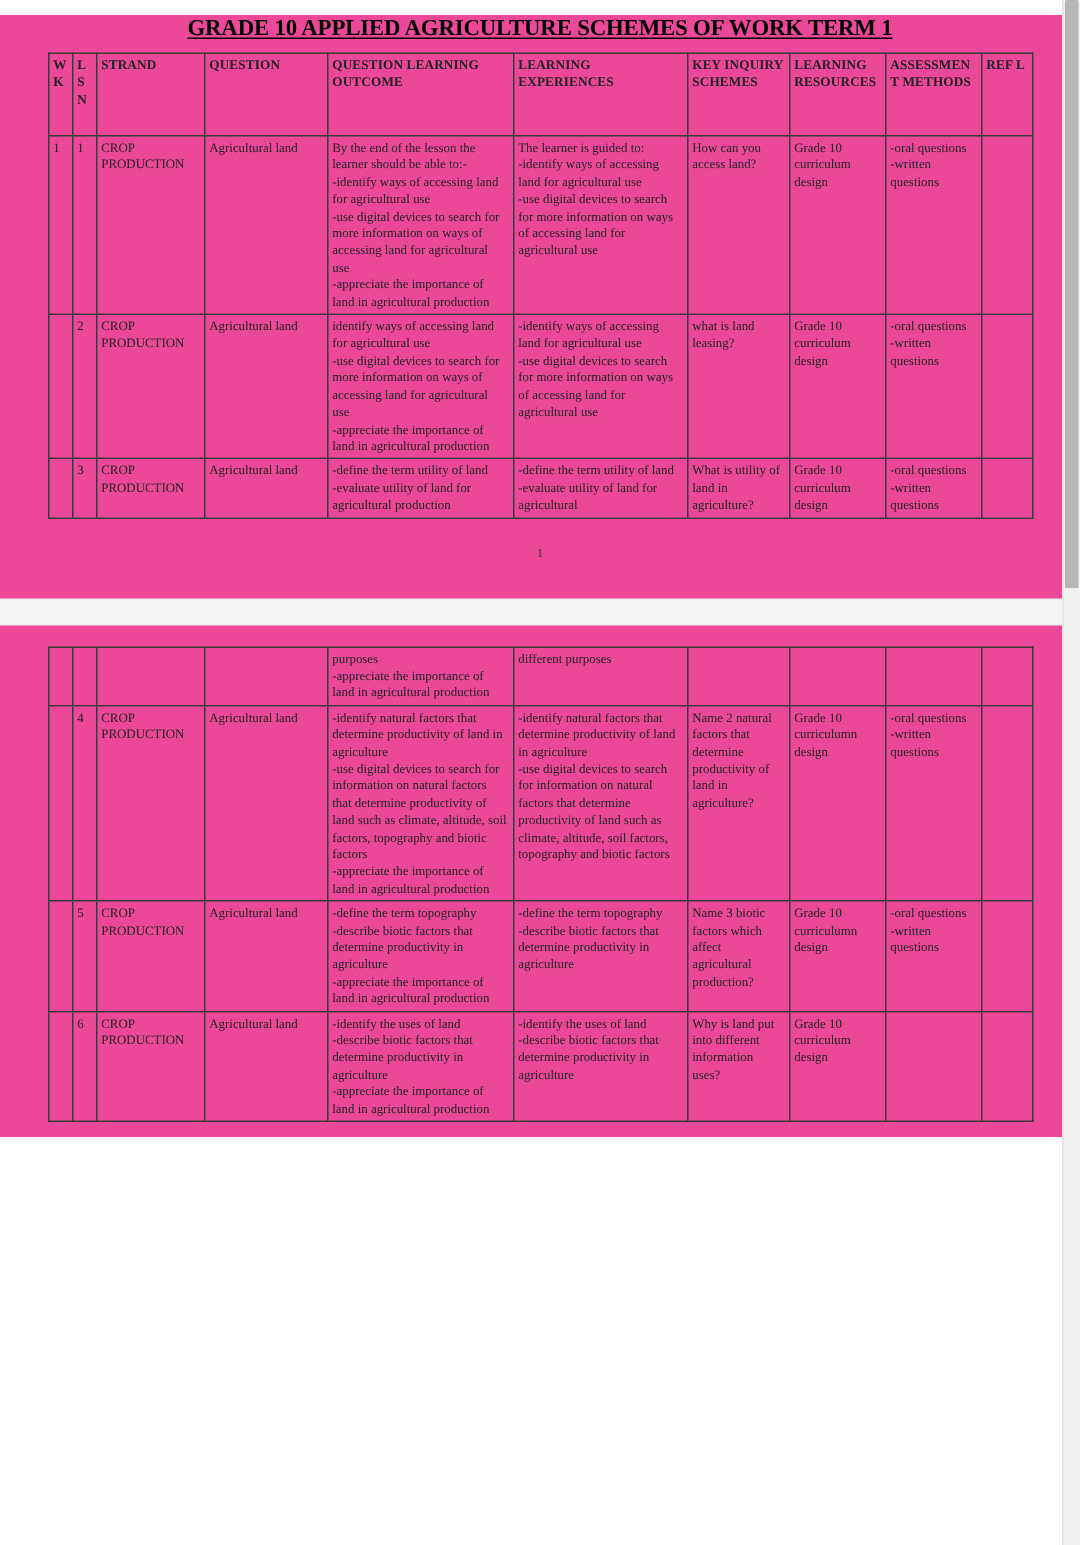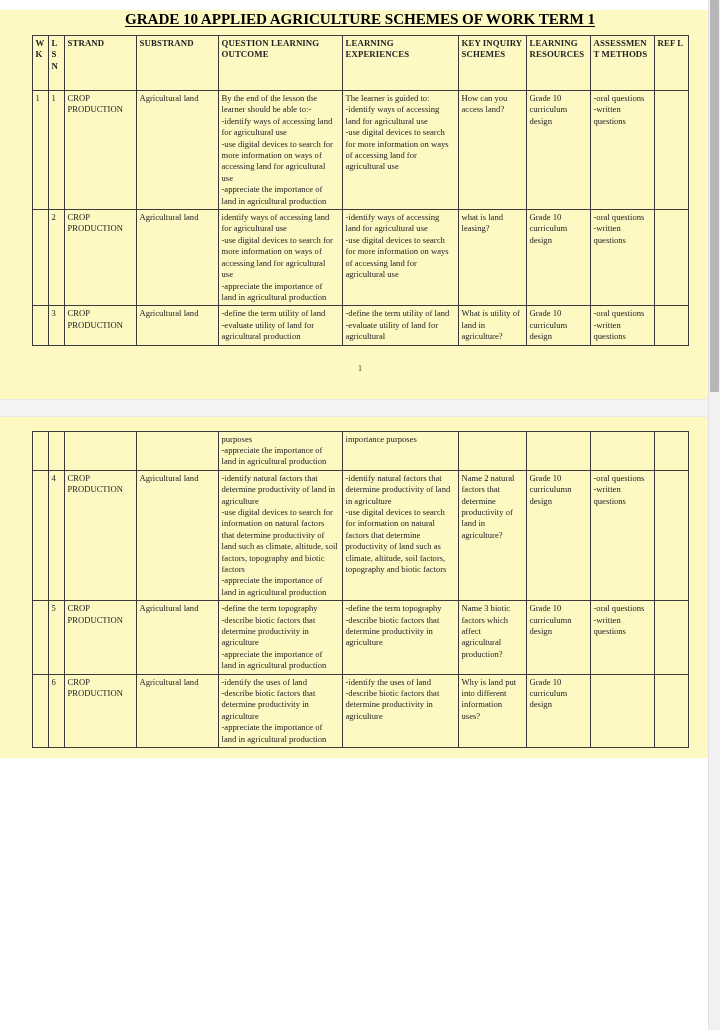--- a/index.html
+++ b/index.html
@@ -16,21 +16,21 @@
   }
   .viewer {
     position: relative;
     width: 720px;
     min-height: 1030px;
     background: #ffffff;
     overflow: hidden;
   }
   .page {
     position: relative;
-    background: #fef9c3;
+    background: #ec4899;
     padding: 0;
   }
   .page-inner {
     padding: 0 12px;
   }
   .page-gap {
     height: 16px;
     background: #f4f4f4;
     border-top: 1px solid #eaeaea;
     border-bottom: 1px solid #eaeaea;
@@ -134,21 +134,21 @@
             <col class="c-kiq">
             <col class="c-lr">
           <col class="c-am">
             <col class="c-ref">
         </colgroup>
         <thead>
           <tr>
             <th>W K</th>
             <th>L S N</th>
             <th>STRAND</th>
-            <th>SUBSTRAND</th>
+            <th>QUESTION</th>
             <th>QUESTION LEARNING OUTCOME</th>
             <th>LEARNING EXPERIENCES</th>
             <th>KEY INQUIRY SCHEMES</th>
             <th>LEARNING RESOURCES</th>
             <th>ASSESSMENT METHODS</th>
             <th>REF L</th>
           </tr>
         </thead>
         <tbody>
 
@@ -242,21 +242,21 @@
         </colgroup>
         <tbody>
 
           <tr>
             <td class="center-num"></td>
             <td class="center-num"></td>
             <td></td>
             <td></td>
             <td class="cell-lines">purposes
 -appreciate the importance of land in agricultural production</td>
-            <td class="cell-lines">importance purposes</td>
+            <td class="cell-lines">different purposes</td>
             <td></td>
             <td></td>
             <td></td>
             <td></td>
           </tr>
 
           <tr>
             <td class="center-num"></td>
             <td class="center-num">4</td>
             <td class="cell-lines">CROP PRODUCTION</td>

